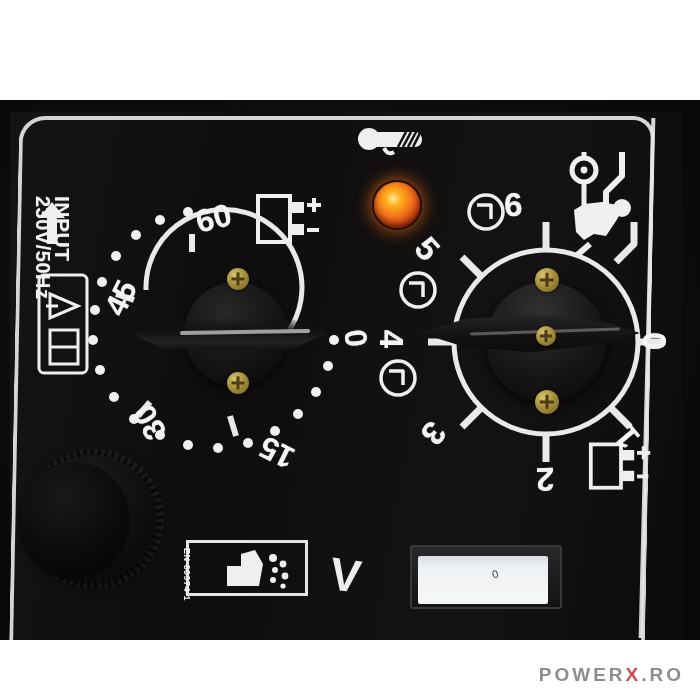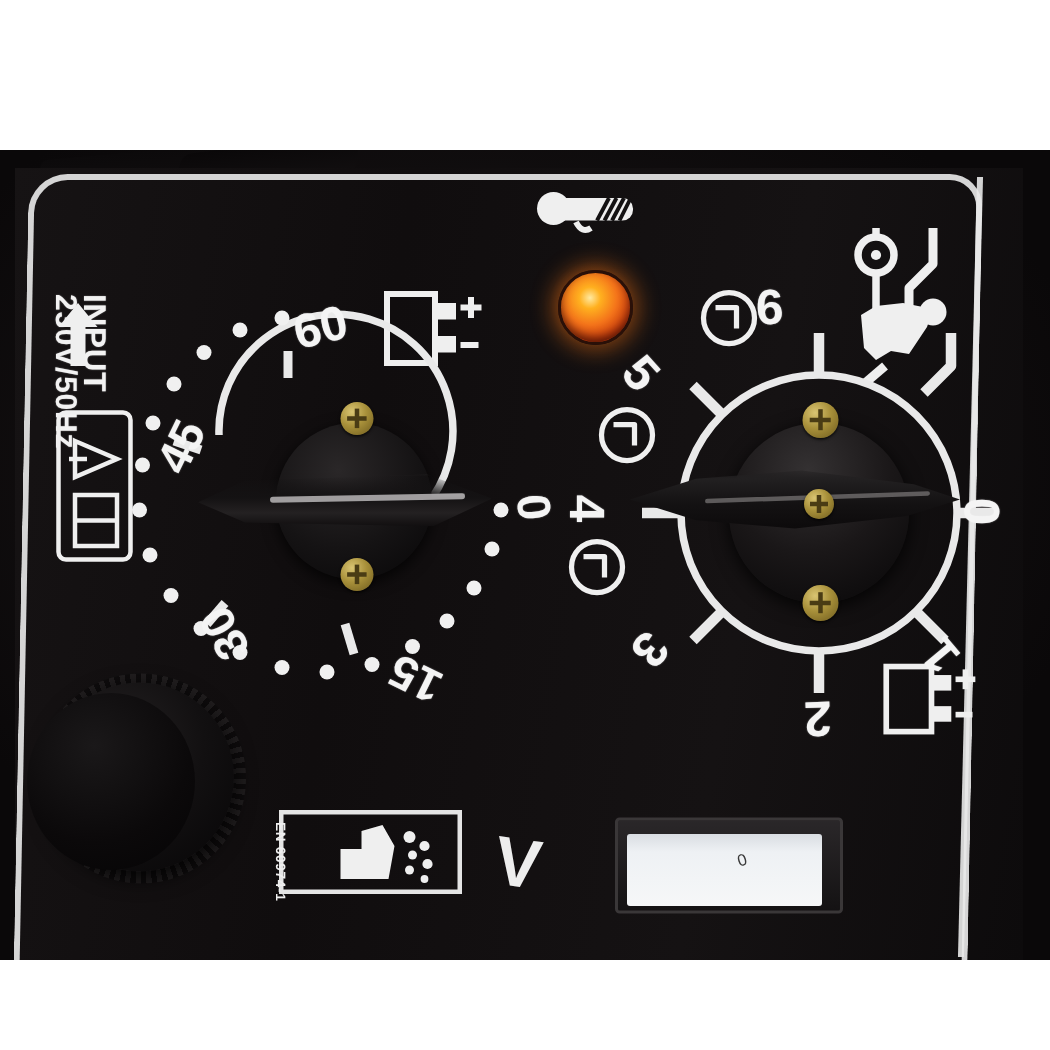--- a/index.html
+++ b/index.html
@@ -397,14 +397,17 @@
   <div class="bigv">V</div>
 
   <div class="meter"></div>
   <div class="meter-face">
     <span class="meter-tick" style="left:74px;top:12px;position:absolute;transform:rotate(-18deg);">0</span>
   </div>
 
   <div class="top-strip"></div>
   <div class="bottom-strip"></div>
 
+  <div class="watermark">
+    <span>POWER</span><span class="x">X</span><span>.RO</span>
+  </div>
 
 </div>
 
 </body></html>

